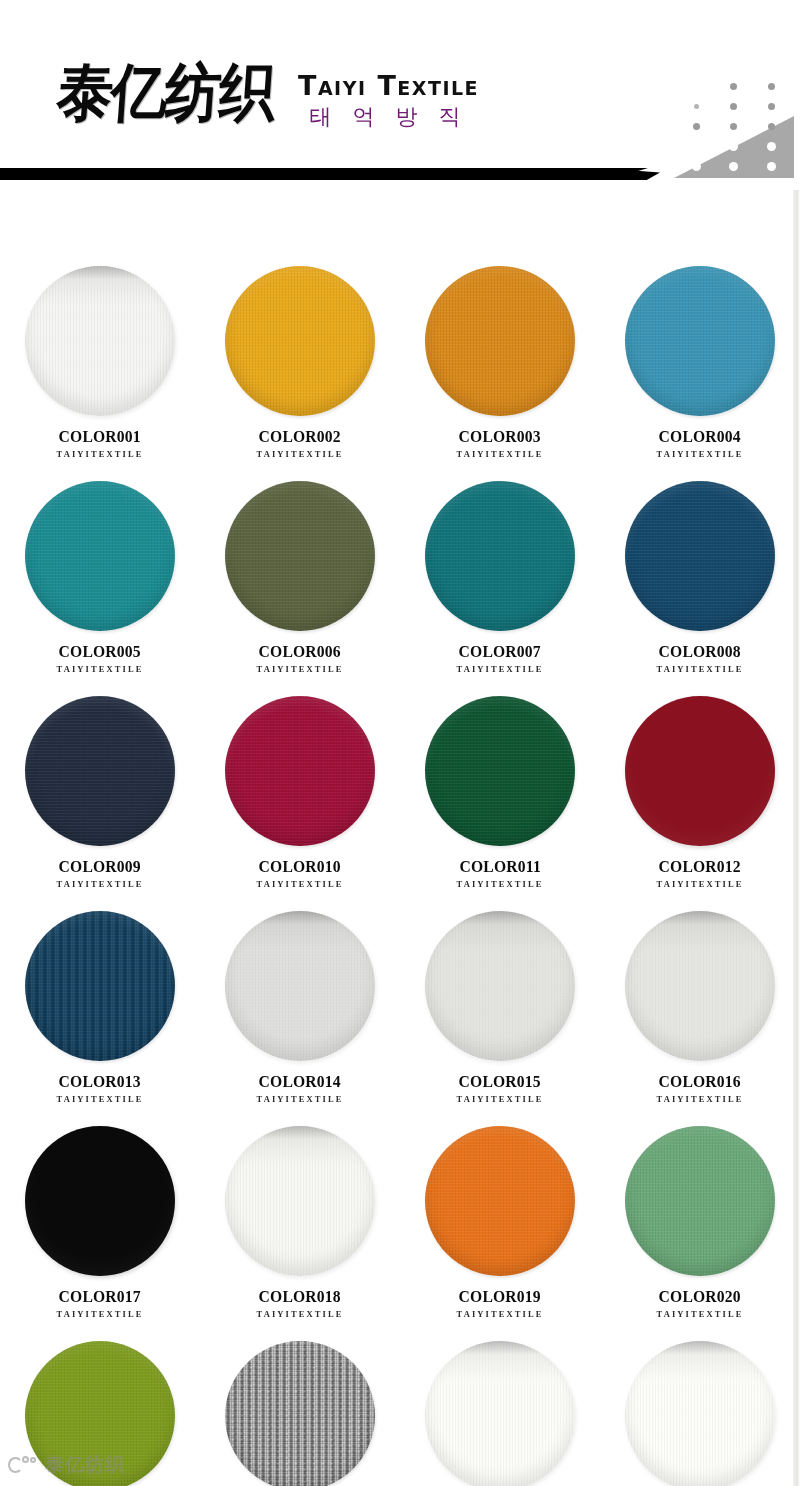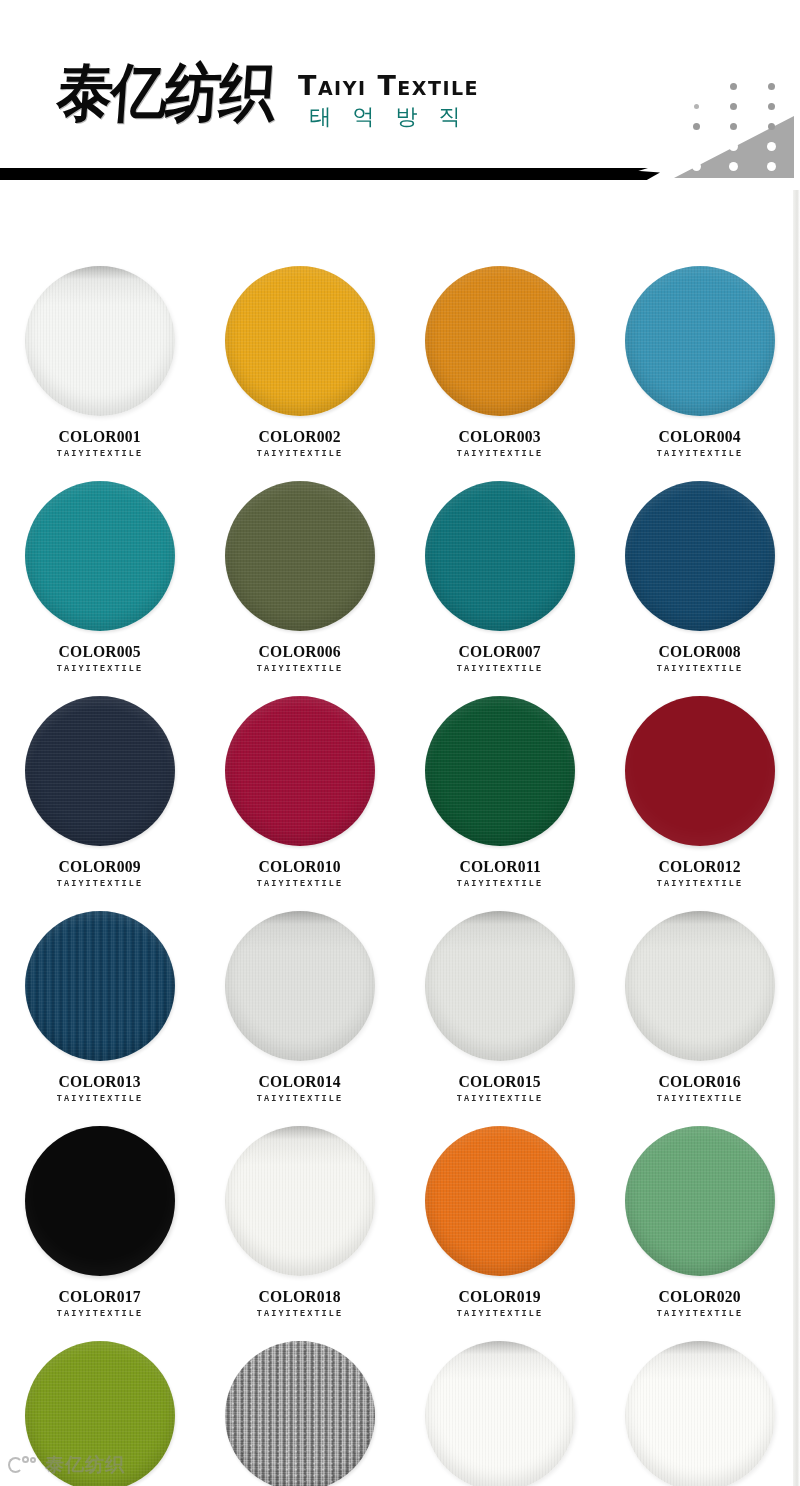--- a/index.html
+++ b/index.html
@@ -62,21 +62,21 @@
     color: #111111;
     line-height: 1.05;
     white-space: nowrap;
     font-variant: small-caps;
   }
 
   .brand-kr {
     font-family: "DejaVu Sans", sans-serif;
     font-size: 22px;
     letter-spacing: 7px;
-    color: #0f766e;
+    color: #701a75;
     line-height: 1.5;
     white-space: nowrap;
     text-align: center;
   }
 
   
   .rule-bar {
     position: absolute;
     left: 0;
     top: 168px;
@@ -209,21 +209,21 @@
     font-weight: bold;
     font-size: 17px;
     letter-spacing: 0.2px;
     color: #0d0d0d;
     margin-top: 12px;
     line-height: 1.1;
     transform: scaleX(0.92);
   }
 
   .swatch-sub {
-    font-family: Liberation Mono, monospace;
+    font-family: Liberation Serif, serif;
     font-weight: bold;
     font-size: 8.5px;
     letter-spacing: 2.1px;
     color: #2a2a2a;
     margin-top: 3px;
     line-height: 1.1;
   }
 
   
   .watermark {

